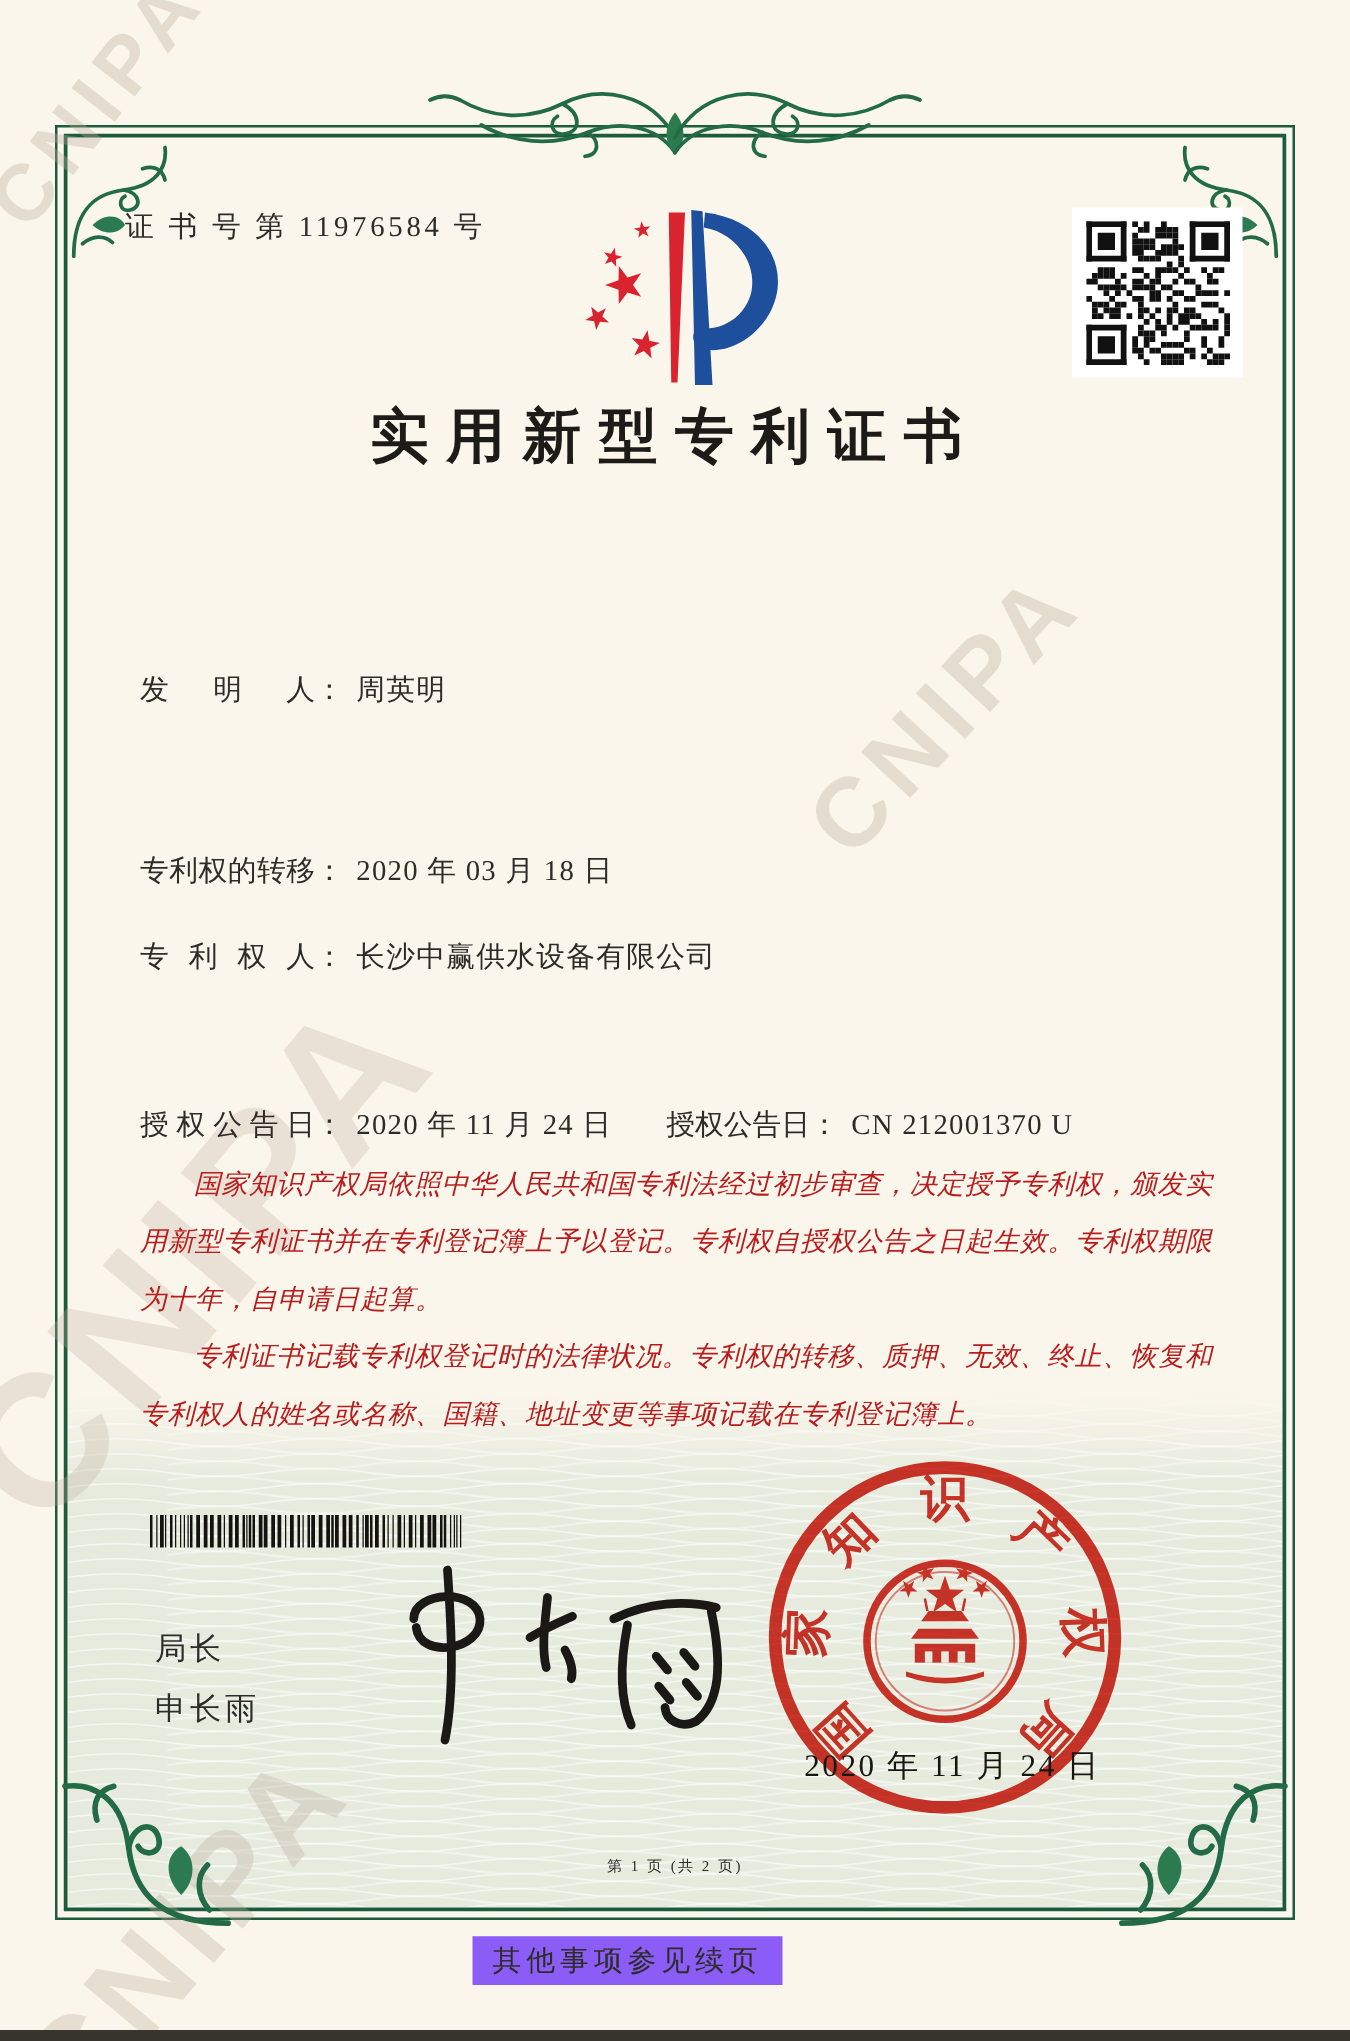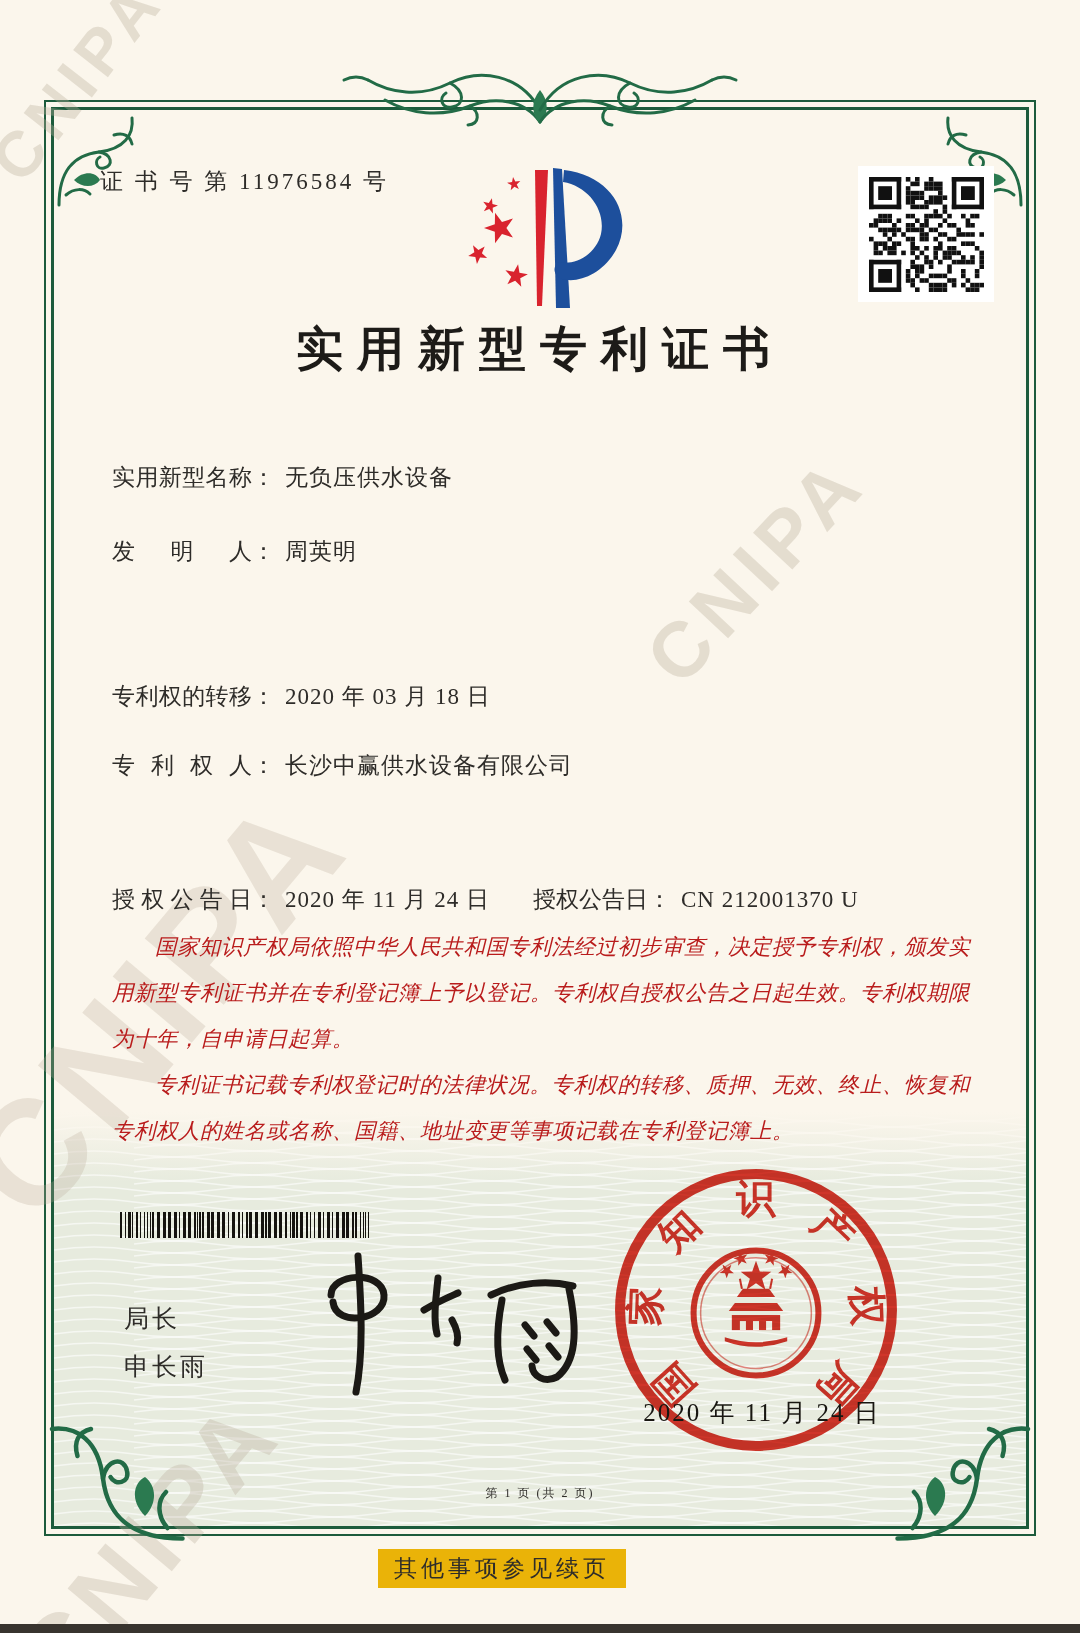--- a/index.html
+++ b/index.html
@@ -60,21 +60,21 @@
   .off-title{position:absolute; left:124px; top:1302px; font-size:25px; letter-spacing:3px; z-index:4;}
   .off-name{position:absolute; left:124px; top:1350px; font-size:25px; letter-spacing:3px; z-index:4;}
   .signature{position:absolute; left:286px; top:1240px; z-index:4;}
   .seal{position:absolute; left:610px; top:1164px; z-index:5; mix-blend-mode:multiply; opacity:.93;}
   .seal-char{font-size:39px; font-weight:bold; fill:#d3261a; font-family:"Liberation Serif","DejaVu Serif",serif;}
   .seal-date{position:absolute; left:762px; top:1396px; transform:translateX(-50%);
     font-size:25px; letter-spacing:2px; color:#181611; z-index:6; white-space:nowrap;}
   .page-info{position:absolute; left:540px; top:1485px; transform:translateX(-50%);
     font-size:12px; letter-spacing:2px; z-index:4; white-space:nowrap;}
   .cont-note{position:absolute; left:502px; top:1549px; transform:translateX(-50%);
-    font-size:23px; letter-spacing:4px; z-index:4; background:#eab308; padding:4px 16px; white-space:nowrap;}
+    font-size:23px; letter-spacing:4px; z-index:4; background:#8b5cf6; padding:4px 16px; white-space:nowrap;}
   .photo-edge{position:absolute; left:0; bottom:0; width:100%; height:9px; background:#38342e; z-index:7;}
   .green{stroke:#226b46; fill:none; stroke-width:3; stroke-linecap:round;}
   .greenf{fill:#2b7a50; stroke:none;}
 </style>
 </head>
 <body>
 
 <div id="page">
 
   <svg width="0" height="0" style="position:absolute">
@@ -377,23 +377,20 @@
         <rect x="0" y="82.8" width="32.199999999999996" height="4.6"></rect>
         <rect x="0" y="110.39999999999999" width="32.199999999999996" height="4.6"></rect>
         <rect x="0" y="82.8" width="4.6" height="32.199999999999996"></rect>
         <rect x="27.599999999999998" y="82.8" width="4.6" height="32.199999999999996"></rect>
         <rect x="9.2" y="92" width="13.799999999999999" height="13.799999999999999"></rect>
       </svg>
     </div>
 
   <div class="title">实用新型专利证书</div>
 
-  <div class="row" style="top:462px">
-    <span class="flabel">实用新型名称</span><span class="colon">：</span><span class="fvalue">无负压供水设备</span>
-  </div>
   <div class="row" style="top:536px">
     <span class="flabel">发明人</span><span class="colon">：</span><span class="fvalue">周英明</span>
   </div>
   <div class="row" style="top:681px">
     <span class="flabel">专利权的转移</span><span class="colon">：</span><span class="fvalue">2020 年 03 月 18 日</span>
   </div>
   <div class="row" style="top:750px">
     <span class="flabel">专利权人</span><span class="colon">：</span><span class="fvalue">长沙中赢供水设备有限公司</span>
   </div>
   <div class="row" style="top:884px">

